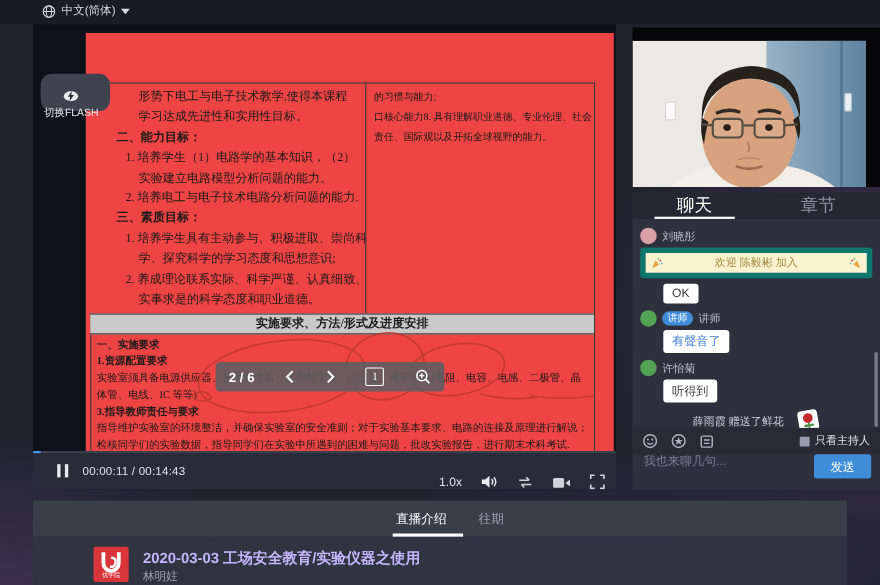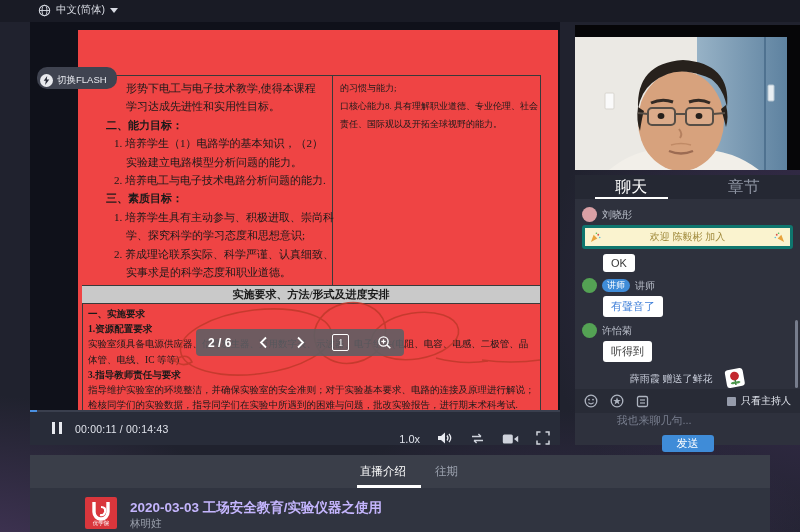--- a/index.html
+++ b/index.html
@@ -35,21 +35,21 @@
   .bold{font-weight:bold;}
   #annot{left:0;top:0;width:480px;height:380px;pointer-events:none;}
   
   #pager{left:118px;top:299px;width:208px;height:27px;background:rgba(92,94,100,0.88);border-radius:4px;
          display:flex;align-items:center;justify-content:space-between;padding:0 12px;box-sizing:border-box;}
   #pager .pg{color:#fff;font-weight:bold;font-size:12px;font-family:"Liberation Sans",sans-serif;}
   .pgbox{width:15px;height:15px;border:1px solid #fff;border-radius:2px;color:#fff;font-size:10px;
          display:flex;align-items:center;justify-content:center;}
   
   #flashbtn{left:7px;top:45px;height:18px;background:#3f4350;border-radius:10px;display:flex;align-items:center;
-            gap:4px;padding:4px 10px 0 3px;color:#e6e8ee;font-size:9.5px;cursor:pointer;}
+            gap:4px;padding:16px 10px 0 3px;color:#e6e8ee;font-size:9.5px;cursor:pointer;flex-direction:column;}
   .flash-circ{width:13px;height:13px;border-radius:50%;background:#e9eaee;display:flex;align-items:center;justify-content:center;}
   
   #ctrl{left:0;bottom:0;width:100%;height:35px;background:#282c39;}
   #progress{left:0;top:0;width:100%;height:2px;background:#3a3f4e;}
   #progress-fill{left:0;top:0;width:7px;height:2px;background:#4a90e2;}
   #pausebtn{left:22px;top:12px;width:10px;height:12px;display:flex;justify-content:space-between;cursor:pointer;}
   #pausebtn i{width:3px;height:12px;background:#e8eaf0;}
   #time{left:45px;top:13px;color:#dfe2ea;font-size:10.5px;letter-spacing:.2px;}
   #rctrl{right:10px;top:0;height:35px;display:flex;align-items:flex-end;gap:17px;}
   #speed{color:#dfe2ea;font-size:11px;cursor:pointer;}
@@ -65,33 +65,33 @@
   .ctab.off{color:#8d93a1;}
   .ctab.on .tabline{position:absolute;left:20px;right:20px;bottom:0;height:2px;background:#fff;}
   #msgs{left:0;top:24px;right:0;height:190px;padding:4px 7px;box-sizing:border-box;overflow:hidden;}
   .nrow{display:flex;align-items:center;gap:5px;margin:4px 0 3px;}
   .avatar{width:15px;height:15px;border-radius:50%;flex:none;}
   .uname{font-size:10px;color:#b9bec9;}
   .badge{background:#3f8cd8;color:#fff;font-size:9px;border-radius:8px;padding:1px 5px;line-height:11px;}
   .bubble{margin:0 0 2px 21px;background:#fff;color:#3a3a3a;border-radius:3px;padding:3px 8px;font-size:11px;
           display:inline-block;}
   .bubble.lect{color:#3f7fd8;}
-  #banner{margin:1px 0 4px;background:#faf3cf;border:3px solid #0f766e;border-radius:3px;height:18px;
+  #banner{margin:1px 0 4px;background:#faf3cf;border:5px solid #0f766e;border-radius:3px;height:18px;
           display:flex;align-items:center;justify-content:space-between;padding:0 5px;}
   #banner .btxt{font-size:10px;color:#a08a3c;}
   .sysrow{text-align:center;font-size:10px;color:#c9cedb;margin:4px 0 1px;}
   .rose{display:inline-block;vertical-align:-6px;margin-left:10px;transform:rotate(-10deg);}
   #chat-scroll{right:2px;top:145px;width:3px;height:68px;background:#9097a8;border-radius:2px;opacity:.75;}
   #chat-foot{left:0;bottom:32px;width:100%;height:24px;background:#282b36;display:flex;align-items:center;
              padding:0 9px;box-sizing:border-box;gap:12px;}
   #onlyhost{margin-left:auto;display:flex;align-items:center;gap:5px;cursor:pointer;}
   #onlyhost .cb{width:9px;height:9px;background:#969cab;border-radius:1px;}
   #onlyhost .lbl{font-size:10px;color:#e2e6ee;}
-  #chat-input-row{left:0;bottom:0;width:100%;height:32px;display:flex;align-items:center;gap:8px;
-                  padding:0 8px;box-sizing:border-box;flex-direction:column;}
+  #chat-input-row{left:0;bottom:0;width:100%;height:32px;display:flex;align-items:flex-start;gap:8px;
+                  padding:0 8px;box-sizing:border-box;}
   #chat-input{flex:1;background:transparent;border:none;outline:none;color:#9aa0b0;font-size:11px;
               font-family:"Liberation Sans",sans-serif;}
   #chat-input::placeholder{color:#787e8e;}
   #sendbtn{width:52px;height:22px;background:#3f8cd8;border:none;border-radius:3px;color:#fff;font-size:11px;
            cursor:pointer;font-family:"Liberation Sans",sans-serif;}
   
   #bottom{left:30px;top:455px;width:740px;height:77px;}
   #btabs{left:0;top:0;width:100%;height:33px;background:#3a3e49;}
   #btab1{left:330px;top:0;height:33px;display:flex;align-items:center;font-size:11.5px;color:#fff;cursor:pointer;}
   #btab1-line{left:327px;top:30px;width:64px;height:3px;background:#fff;}

